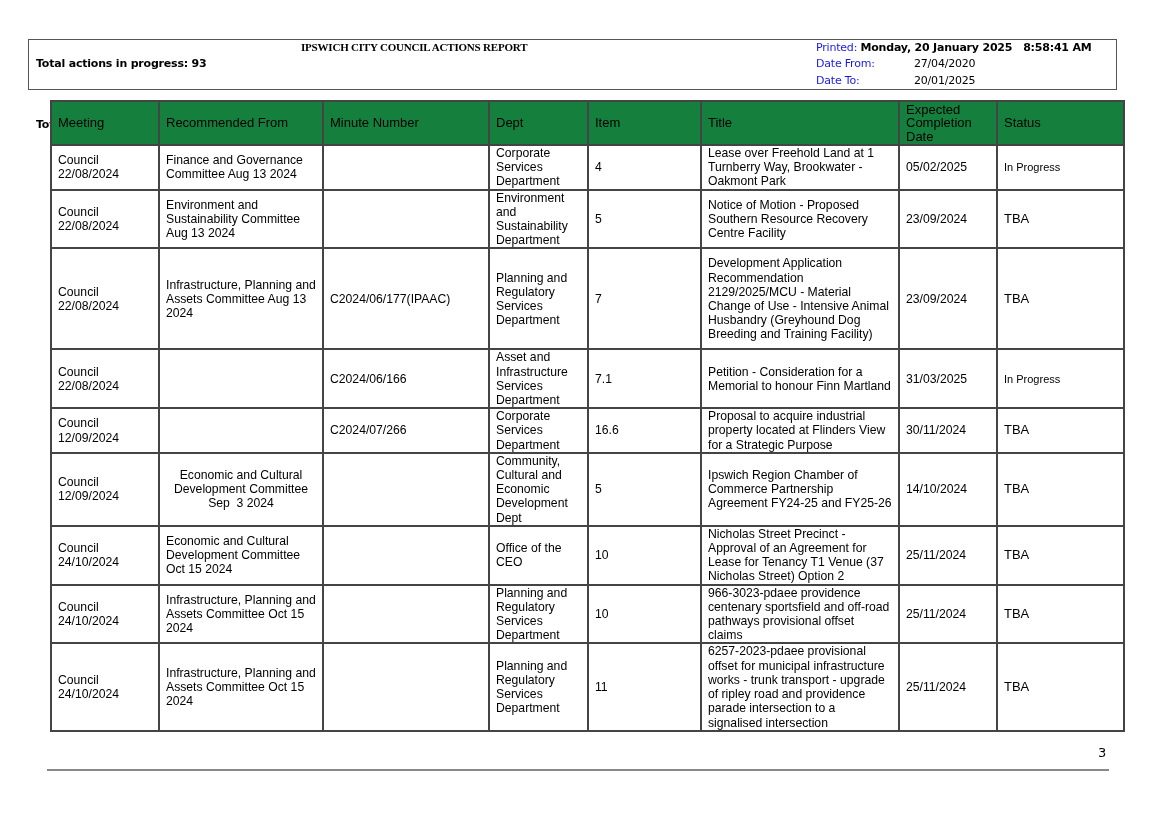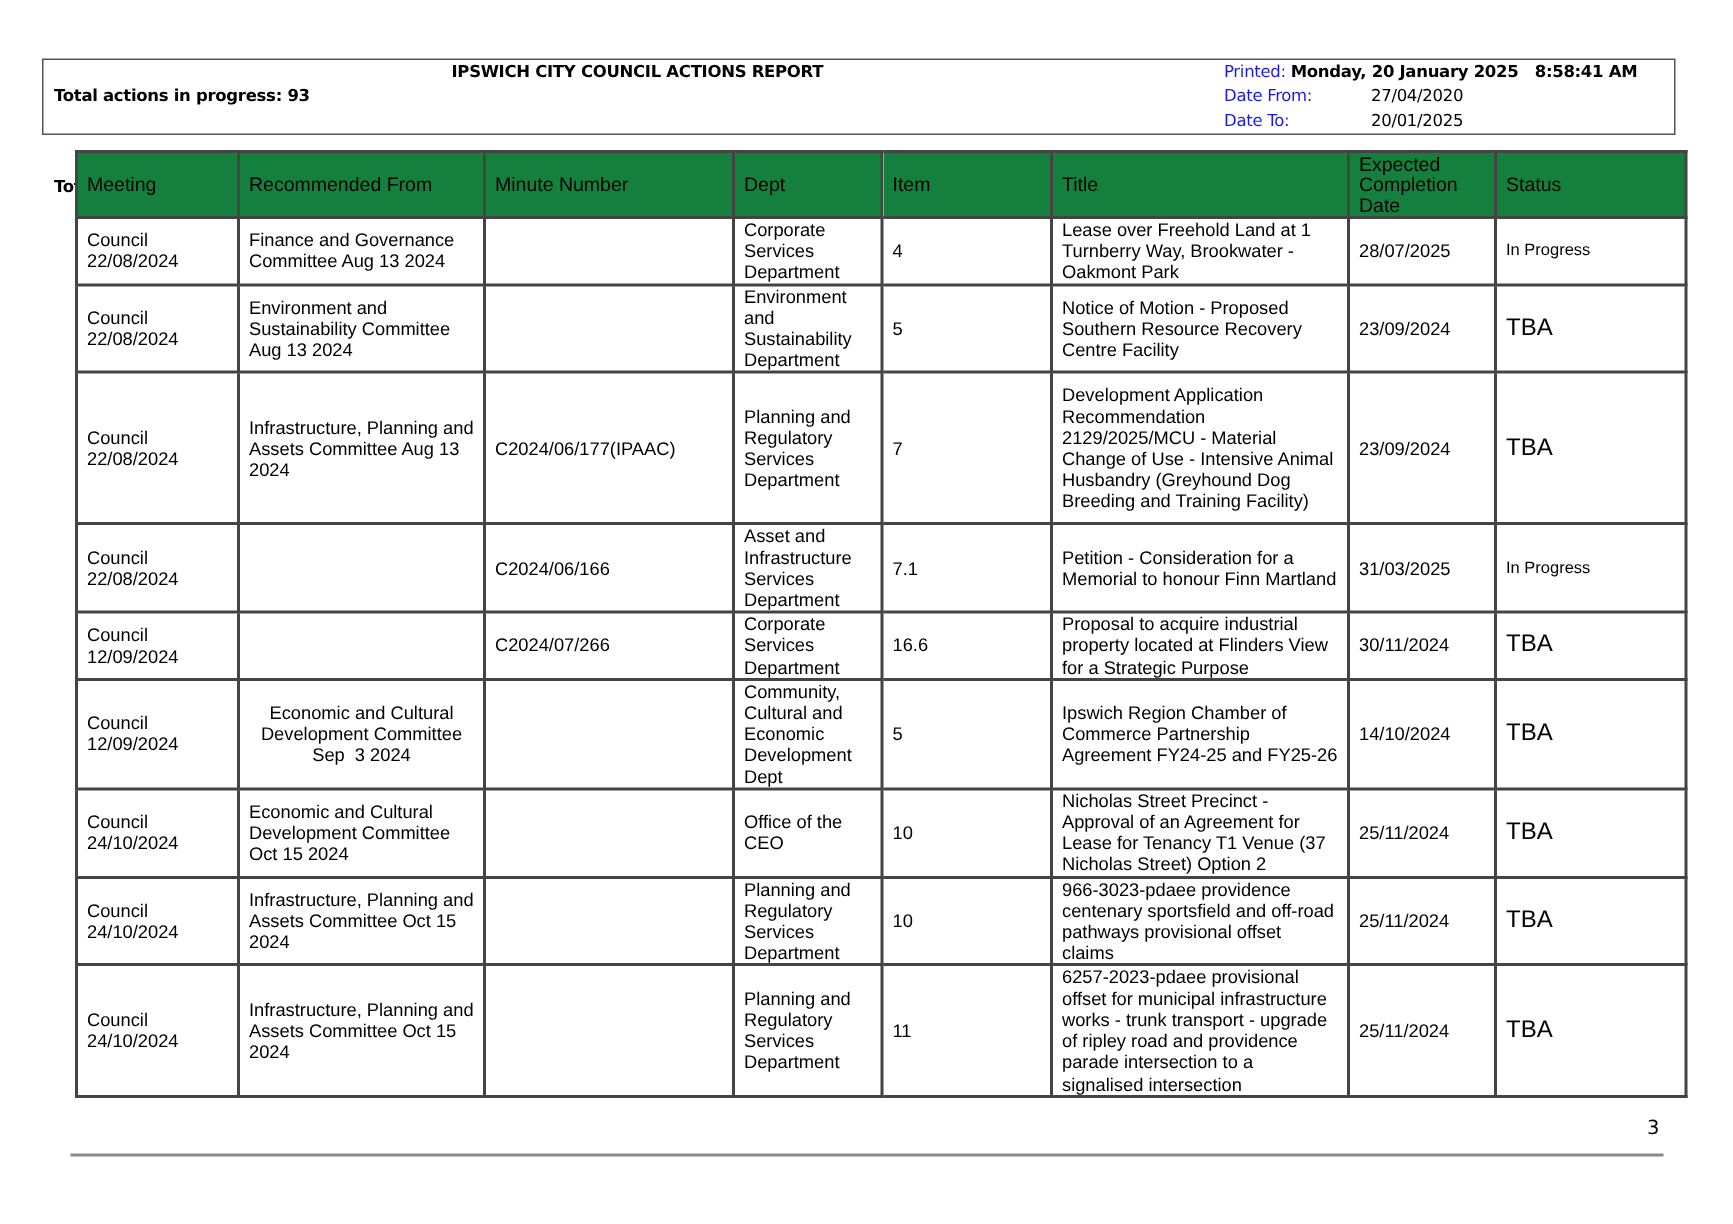--- a/index.html
+++ b/index.html
@@ -1,29 +1,29 @@
 <!DOCTYPE html>
 <html><head>
 <meta charset="utf-8">
 <style>
   html, body { margin:0; padding:0; background:#ffffff; }
   body { width:1155px; height:816px; position:relative; overflow:hidden; font-family:"Liberation Sans", sans-serif; color:#000; }
   .hdr-box { position:absolute; left:28px; top:39px; width:1089px; height:51px; border:1px solid #555; box-sizing:border-box; font-family:"DejaVu Sans", sans-serif; font-size:11px; }
-  .hdr-title { position:absolute; left:272px; top:1px; font-weight:bold; font-size:11px; letter-spacing:-0.2px; }
+  .hdr-title { position:absolute; left:272px; top:1px; font-weight:bold; font-size:11px; letter-spacing:-0.2px;font-family:Liberation Serif, serif; }
   .hdr-line { position:absolute; left:7px; font-weight:bold; font-size:11px; letter-spacing:-0.2px; }
   .hdr-right { position:absolute; left:787px; font-size:11px; letter-spacing:-0.2px; }
   .lbl { color:#1a1ae6; font-weight:normal; }
   .printed-val { font-weight:bold; color:#000; }
   .date-val { position:absolute; left:98px; top:0; white-space:nowrap; }
   table.actions { position:absolute; left:50px; top:100px; border-collapse:collapse; table-layout:fixed; width:1073px; font-size:12.2px; line-height:14.2px; }
   table.actions th, table.actions td { border:2px solid #444; padding:0 6px; vertical-align:middle; text-align:left; overflow:hidden; }
   table.actions th { background:#15803d; font-weight:normal; font-size:13px; height:42px; }
   td.top { vertical-align:top; }
   td.status-inprog { font-size:11px; }
-  td.status-tba { vertical-align:top; font-size:16px; padding-top:2px; }
+  td.status-tba { vertical-align:top; font-size:13px; padding-top:2px; }
   .page-num { position:absolute; left:1098px; top:745px; font-size:13px; font-family:"DejaVu Sans", sans-serif; }
   .footer-rule { position:absolute; left:47px; top:769px; width:1062px; height:2px; background:#888; }
 </style>
 </head>
 <body>
 
 <div class="hdr-box">
   <div class="hdr-title">IPSWICH CITY COUNCIL ACTIONS REPORT</div>
   <div class="hdr-line" style="top:17px;text-align:right;">Total actions in progress: 93</div>
   <div class="hdr-line" style="top:34px;margin-top:44px;">Total actions completed since last report: 24</div>
@@ -66,21 +66,21 @@
     </tr>
   </thead>
   <tbody>
     <tr style="height:44px;">
       <td>Council 22/08/2024</td>
       <td>Finance and Governance Committee Aug 13 2024</td>
       <td class="top"></td>
       <td>Corporate Services Department</td>
       <td>4</td>
       <td>Lease over Freehold Land at 1 Turnberry Way, Brookwater - Oakmont Park</td>
-      <td>28/07/2025</td>
+      <td>05/02/2025</td>
       <td class="status-inprog">In Progress</td>
     </tr>
     <tr style="height:58px;">
       <td>Council 22/08/2024</td>
       <td>Environment and Sustainability Committee Aug 13 2024</td>
       <td class="top"></td>
       <td>Environment and Sustainability Department</td>
       <td>5</td>
       <td>Notice of Motion - Proposed Southern Resource Recovery Centre Facility</td>
       <td>23/09/2024</td>

